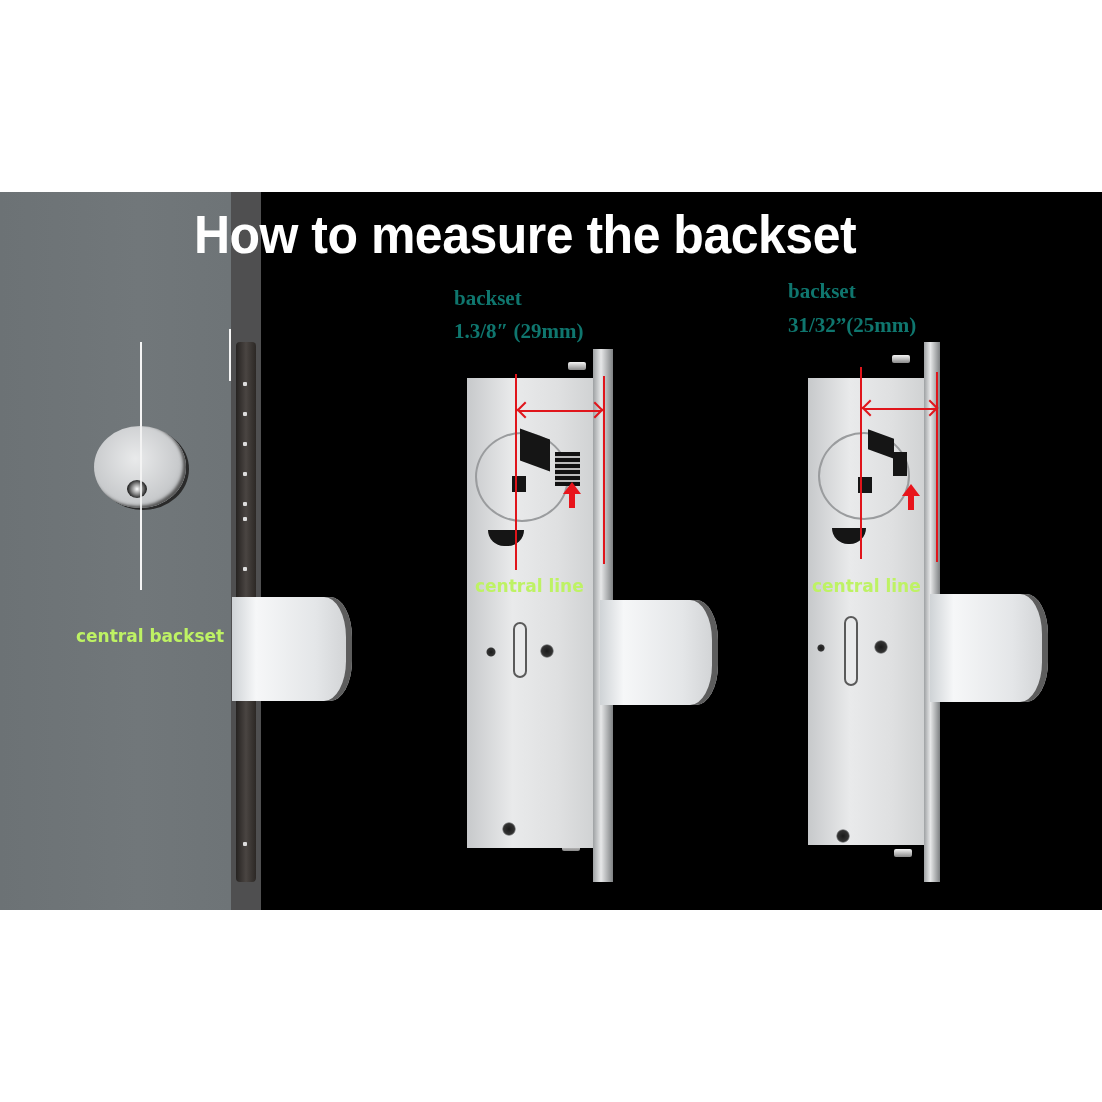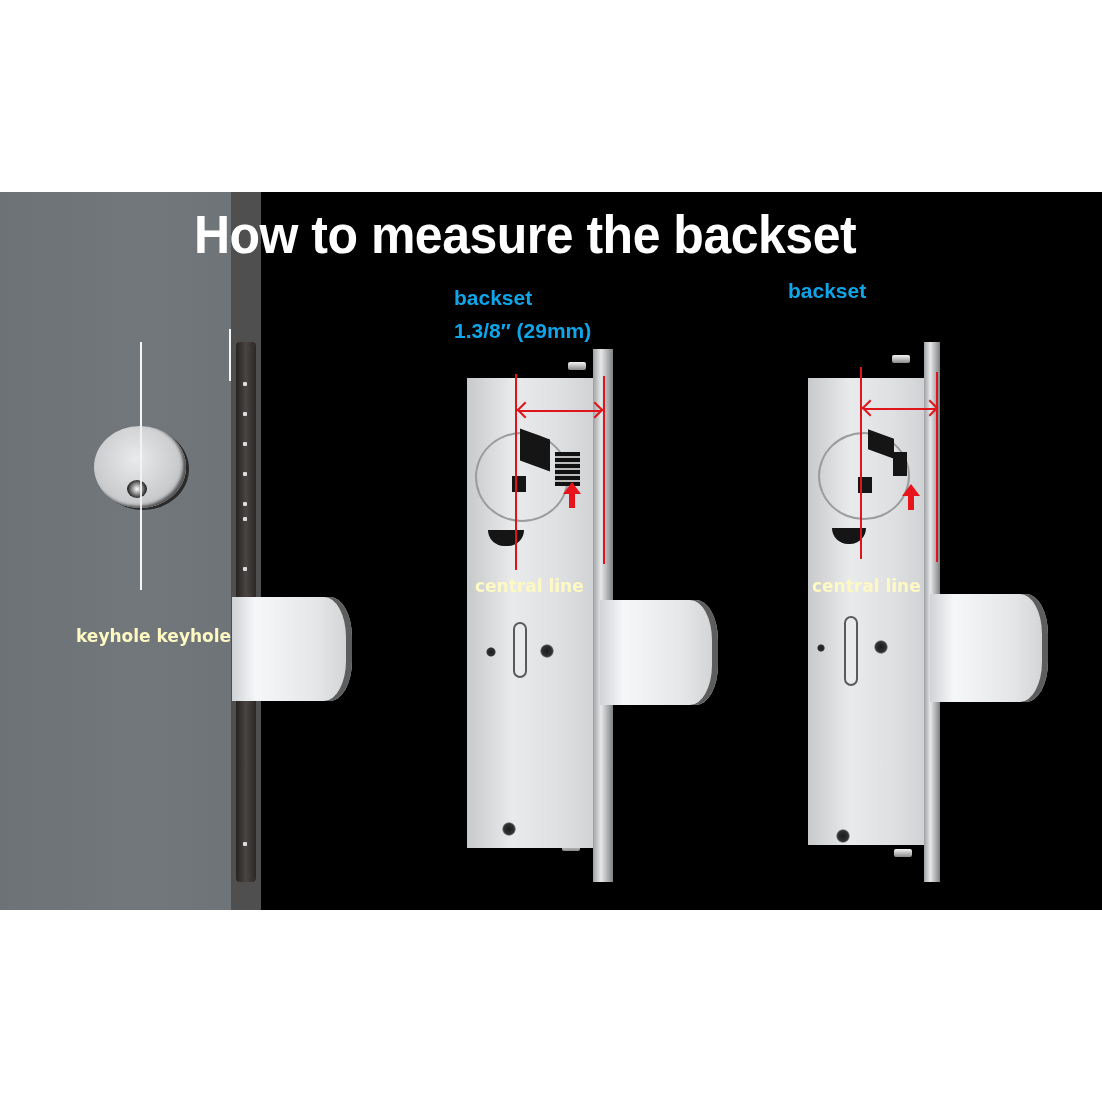--- a/index.html
+++ b/index.html
@@ -1,22 +1,22 @@
 <!DOCTYPE html>
 <html><head>
   <meta charset="utf-8">
   <style>
     html, body { margin: 0; padding: 0; background: #ffffff; }
     body { width: 1102px; height: 1102px; position: relative; overflow: hidden; font-family: "Liberation Sans", sans-serif; }
     .stage { position: absolute; left: 0; top: 192px; width: 1102px; height: 718px; background: #000; overflow: hidden; }
     .door { position: absolute; left: 0; top: 0; width: 231px; height: 718px; background: linear-gradient(90deg, #6c7275 0%, #71777a 60%, #6e7477 100%); }
     .door-edge { position: absolute; left: 231px; top: 0; width: 30px; height: 718px; background: #4f4f50; }
     .title { position: absolute; left: 0; top: 14px; width: 1050px; text-align: center; color: #fff; font-family: "Liberation Sans", sans-serif; font-weight: bold; font-size: 50px; letter-spacing: -0.5px; transform: scaleY(1.08); }
-    .label-white { position: absolute; color: #0ea5e9; font-family: Liberation Sans, sans-serif; font-weight: bold; font-size: 21px; line-height: 30px; white-space: nowrap; }
-    .label-red { position: absolute; color: #fef9c3; font-family: "DejaVu Sans", sans-serif; font-weight: bold; font-size: 17px; white-space: nowrap; }
+    .label-white { position: absolute; color: #0f766e; font-family: Liberation Serif, serif; font-weight: bold; font-size: 21px; line-height: 30px; white-space: nowrap; }
+    .label-red { position: absolute; color: #bef264; font-family: "DejaVu Sans", sans-serif; font-weight: bold; font-size: 17px; white-space: nowrap; }
     .vline-white { position: absolute; width: 2px; background: #f5f5f5; }
     .vline-red { position: absolute; width: 2px; background: #e0151b; }
     .rosette { position: absolute; left: 94px; top: 234px; width: 92px; height: 82px; border-radius: 50%; background: radial-gradient(circle at 45% 40%, #e9eaeb 0%, #c9cbcd 60%, #9a9c9e 100%); box-shadow: 3px 2px 0 #2a2a2a, inset -3px -2px 3px #555; }
     .cyl { position: absolute; left: 127px; top: 288px; width: 20px; height: 18px; border-radius: 50%; background: radial-gradient(circle, #fff 0%, #888 40%, #222 70%, #bbb 100%); }
     .faceplate { position: absolute; left: 236px; top: 150px; width: 20px; height: 540px; background: linear-gradient(90deg, #262321 0%, #4a4542 50%, #2c2825 100%); border-radius: 4px; }
     .fp-dot { position: absolute; left: 7px; width: 4px; height: 4px; background: #ddd; border-radius: 1px; }
     .bolt { position: absolute; background: linear-gradient(90deg, #cfd3d6 0%, #f6f7f8 20%, #e4e6e8 70%, #cfd1d3 100%); border-radius: 0 22px 22px 0 / 0 40px 40px 0; box-shadow: inset -6px 0 0 #5d5d5d; }
     .case { position: absolute; background: linear-gradient(90deg, #c7c9cb 0%, #e9eaeb 35%, #dfe0e1 70%, #cfd1d2 100%); }
     .strip { position: absolute; background: linear-gradient(90deg, #9ea1a3 0%, #e7e8e9 40%, #7e8183 100%); }
     .pin { position: absolute; width: 18px; height: 8px; background: linear-gradient(180deg, #f5f5f5, #8a8a8a); border-radius: 2px; }
@@ -50,21 +50,21 @@
     <div class="fp-dot" style="top:70px;"></div>
     <div class="fp-dot" style="top:100px;"></div>
     <div class="fp-dot" style="top:130px;"></div>
     <div class="fp-dot" style="top:160px;"></div>
     <div class="fp-dot" style="top:175px;"></div>
     <div class="fp-dot" style="top:225px;"></div>
     <div class="fp-dot" style="top:500px;"></div>
   </div>
   <div class="bolt" style="left:232px; top:405px; width:120px; height:104px;"></div>
 
-  <div class="label-red" style="left:76px; top:434px;">keyhole keyhole</div>
+  <div class="label-red" style="left:76px; top:434px;">central backset</div>
 
   <div class="title">How to measure the backset</div>
 
   <div class="label-white" style="left:454px; top:91px;">backset</div>
   <div class="label-white" style="left:454px; top:124px;">1.3/8″  (29mm)</div>
 
   <div>
     <div class="pin" style="left:568px; top:170px;"></div>
     <div class="pin" style="left:562px; top:651px;"></div>
     <div class="case" style="left:467px; top:186px; width:130px; height:470px;"></div>
@@ -82,20 +82,21 @@
 
     <div class="vline-red" style="left:515px; top:182px; height:196px;"></div>
     <div class="vline-red" style="left:603px; top:184px; height:188px;"></div>
     <div class="arrow-h" style="left:519px; top:218px; width:82px;"></div>
     <div class="arrow-up" style="left:563px; top:290px;"></div>
     <div class="arrow-up-stem" style="left:569px; top:302px;"></div>
     <div class="label-red" style="left:475px; top:384px;">central line</div>
   </div>
 
   <div class="label-white" style="left:788px; top:84px;">backset</div>
+  <div class="label-white" style="left:788px; top:118px;">31/32”(25mm)</div>
 
   <div>
     <div class="pin" style="left:892px; top:163px;"></div>
     <div class="pin" style="left:894px; top:657px;"></div>
     <div class="case" style="left:808px; top:186px; width:120px; height:467px;"></div>
     <div class="strip" style="left:924px; top:150px; width:16px; height:540px;"></div>
     <div class="cam" style="left:818px; top:240px; width:88px; height:84px;"></div>
     <div class="cam-dark" style="left:868px; top:242px; width:26px; height:20px; transform:skewY(20deg);"></div>
     <div class="cam-dark" style="left:893px; top:260px; width:14px; height:24px;"></div>
     <div class="cam-dark" style="left:858px; top:285px; width:14px; height:16px;"></div>

